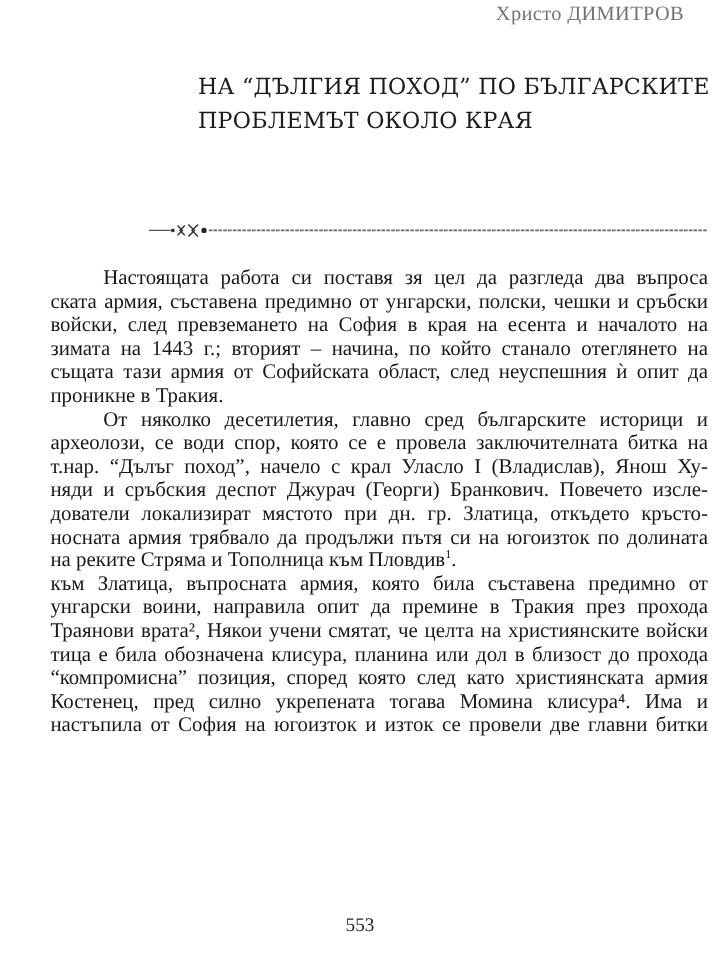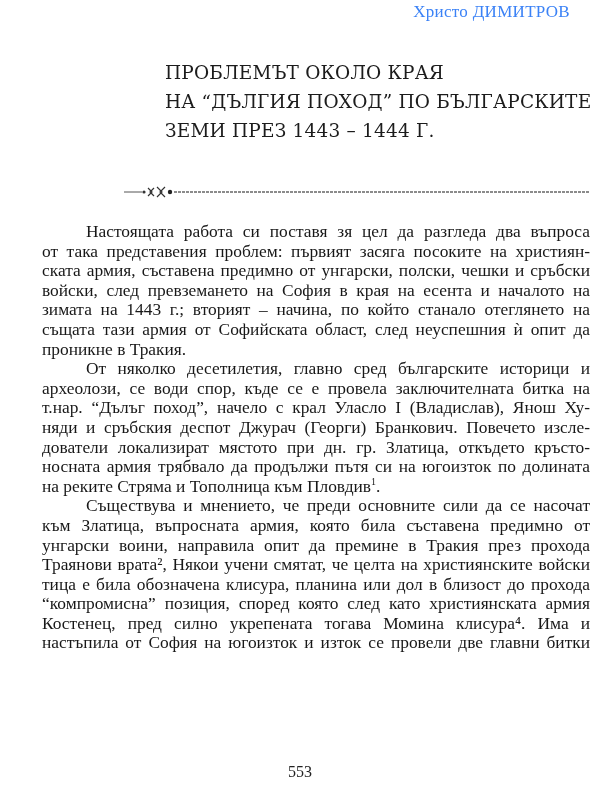--- a/index.html
+++ b/index.html
@@ -14,21 +14,21 @@
       overflow: hidden;
       font-family: "Liberation Serif", "DejaVu Serif", serif;
       color: #1a1a1a;
     }
     .running-head {
       position: absolute;
       top: 2px;
       right: 30px;
       font-size: 17px;
       letter-spacing: 0.3px;
-      color: #3b82f6;
+      color: #737373;
     }
     .title-block {
       position: absolute;
       left: 165px;
       top: 58px;
       width: 420px;
       font-family: "DejaVu Serif", "Liberation Serif", serif;
       font-size: 18.5px;
       line-height: 29px;
       color: #1c1c1c;
@@ -76,57 +76,54 @@
       font-size: 16px;
       color: #222;
     }
   </style>
 </head>
 <body>
 
 <div class="running-head">Христо ДИМИТРОВ</div>
 
 <div class="title-block">
+  <span class="title-line">НА “ДЪЛГИЯ ПОХОД” ПО  БЪЛГАРСКИТЕ</span>
   <span class="title-line">ПРОБЛЕМЪТ ОКОЛО КРАЯ</span>
-  <span class="title-line">НА “ДЪЛГИЯ ПОХОД” ПО  БЪЛГАРСКИТЕ</span>
-  <span class="title-line">ЗЕМИ ПРЕЗ 1443 – 1444 Г.</span>
 </div>
 
 <div class="ornament-rule">
   <svg width="466" height="12" viewBox="0 0 466 12">
     <line x1="0" y1="6" x2="18" y2="6" stroke="#555" stroke-width="1"></line>
     <circle cx="20" cy="6" r="1.6" fill="#333"></circle>
     <path d="M24 2 L28 6 L24 10 M30 2 L26 6 L30 10" stroke="#333" stroke-width="1.2" fill="none"></path>
     <path d="M33 1 L38 6 L33 11 M41 1 L36 6 L41 11" stroke="#333" stroke-width="1.2" fill="none"></path>
     <circle cx="46" cy="6" r="2.2" fill="#222"></circle>
     <line x1="50" y1="6" x2="466" y2="6" stroke="#666" stroke-width="1.3" stroke-dasharray="3,1"></line>
   </svg>
 </div>
 
 <div class="body-text">
   <p class="para" style="text-indent:0">
     <span class="line first">Настоящата работа си поставя зя цел да разгледа два въпроса</span>
-    <span class="line">от така представения проблем: първият засяга посоките на християн-</span>
     <span class="line">ската армия, съставена предимно от унгарски, полски, чешки и сръбски</span>
     <span class="line">войски, след превземането на София в края на есента и началото на</span>
     <span class="line">зимата на 1443 г.; вторият – начина, по който станало отеглянето на</span>
     <span class="line">същата тази армия от Софийската област, след неуспешния ѝ опит да</span>
     <span class="line last">проникне в Тракия.</span>
   </p>
   <p class="para" style="text-indent:0">
     <span class="line first">От няколко десетилетия, главно сред българските историци и</span>
-    <span class="line">археолози, се води спор, къде се е провела заключителната битка на</span>
+    <span class="line">археолози, се води спор, която се е провела заключителната битка на</span>
     <span class="line">т.нар. “Дълъг поход”, начело с крал Уласло I (Владислав), Янош Ху-</span>
     <span class="line">няди и сръбския деспот Джурач (Георги) Бранкович. Повечето изсле-</span>
     <span class="line">дователи локализират мястото при дн. гр. Златица, откъдето кръсто-</span>
     <span class="line">носната армия трябвало да продължи пътя си на югоизток по долината</span>
     <span class="line last"><span>на реките Стряма и Тополница към Пловдив</span><sup>1</sup><span>.</span></span>
   </p>
   <p class="para" style="text-indent:0">
-    <span class="line first">Съществува и мнението, че преди основните сили да се насочат</span>
     <span class="line">към Златица, въпросната армия, която била съставена предимно от</span>
     <span class="line">унгарски воини, направила опит да премине в Тракия през прохода</span>
     <span class="line">Траянови врата², Някои учени смятат, че целта на християнските войски</span>
     <span class="line">тица е била обозначена клисура, планина или дол в близост до прохода</span>
     <span class="line">“компромисна” позиция, според която след като християнската армия</span>
     <span class="line">Костенец, пред силно укрепената тогава Момина клисура⁴. Има и</span>
     <span class="line">настъпила от София на югоизток и изток се провели две главни битки</span>
   </p>
 </div>
 

